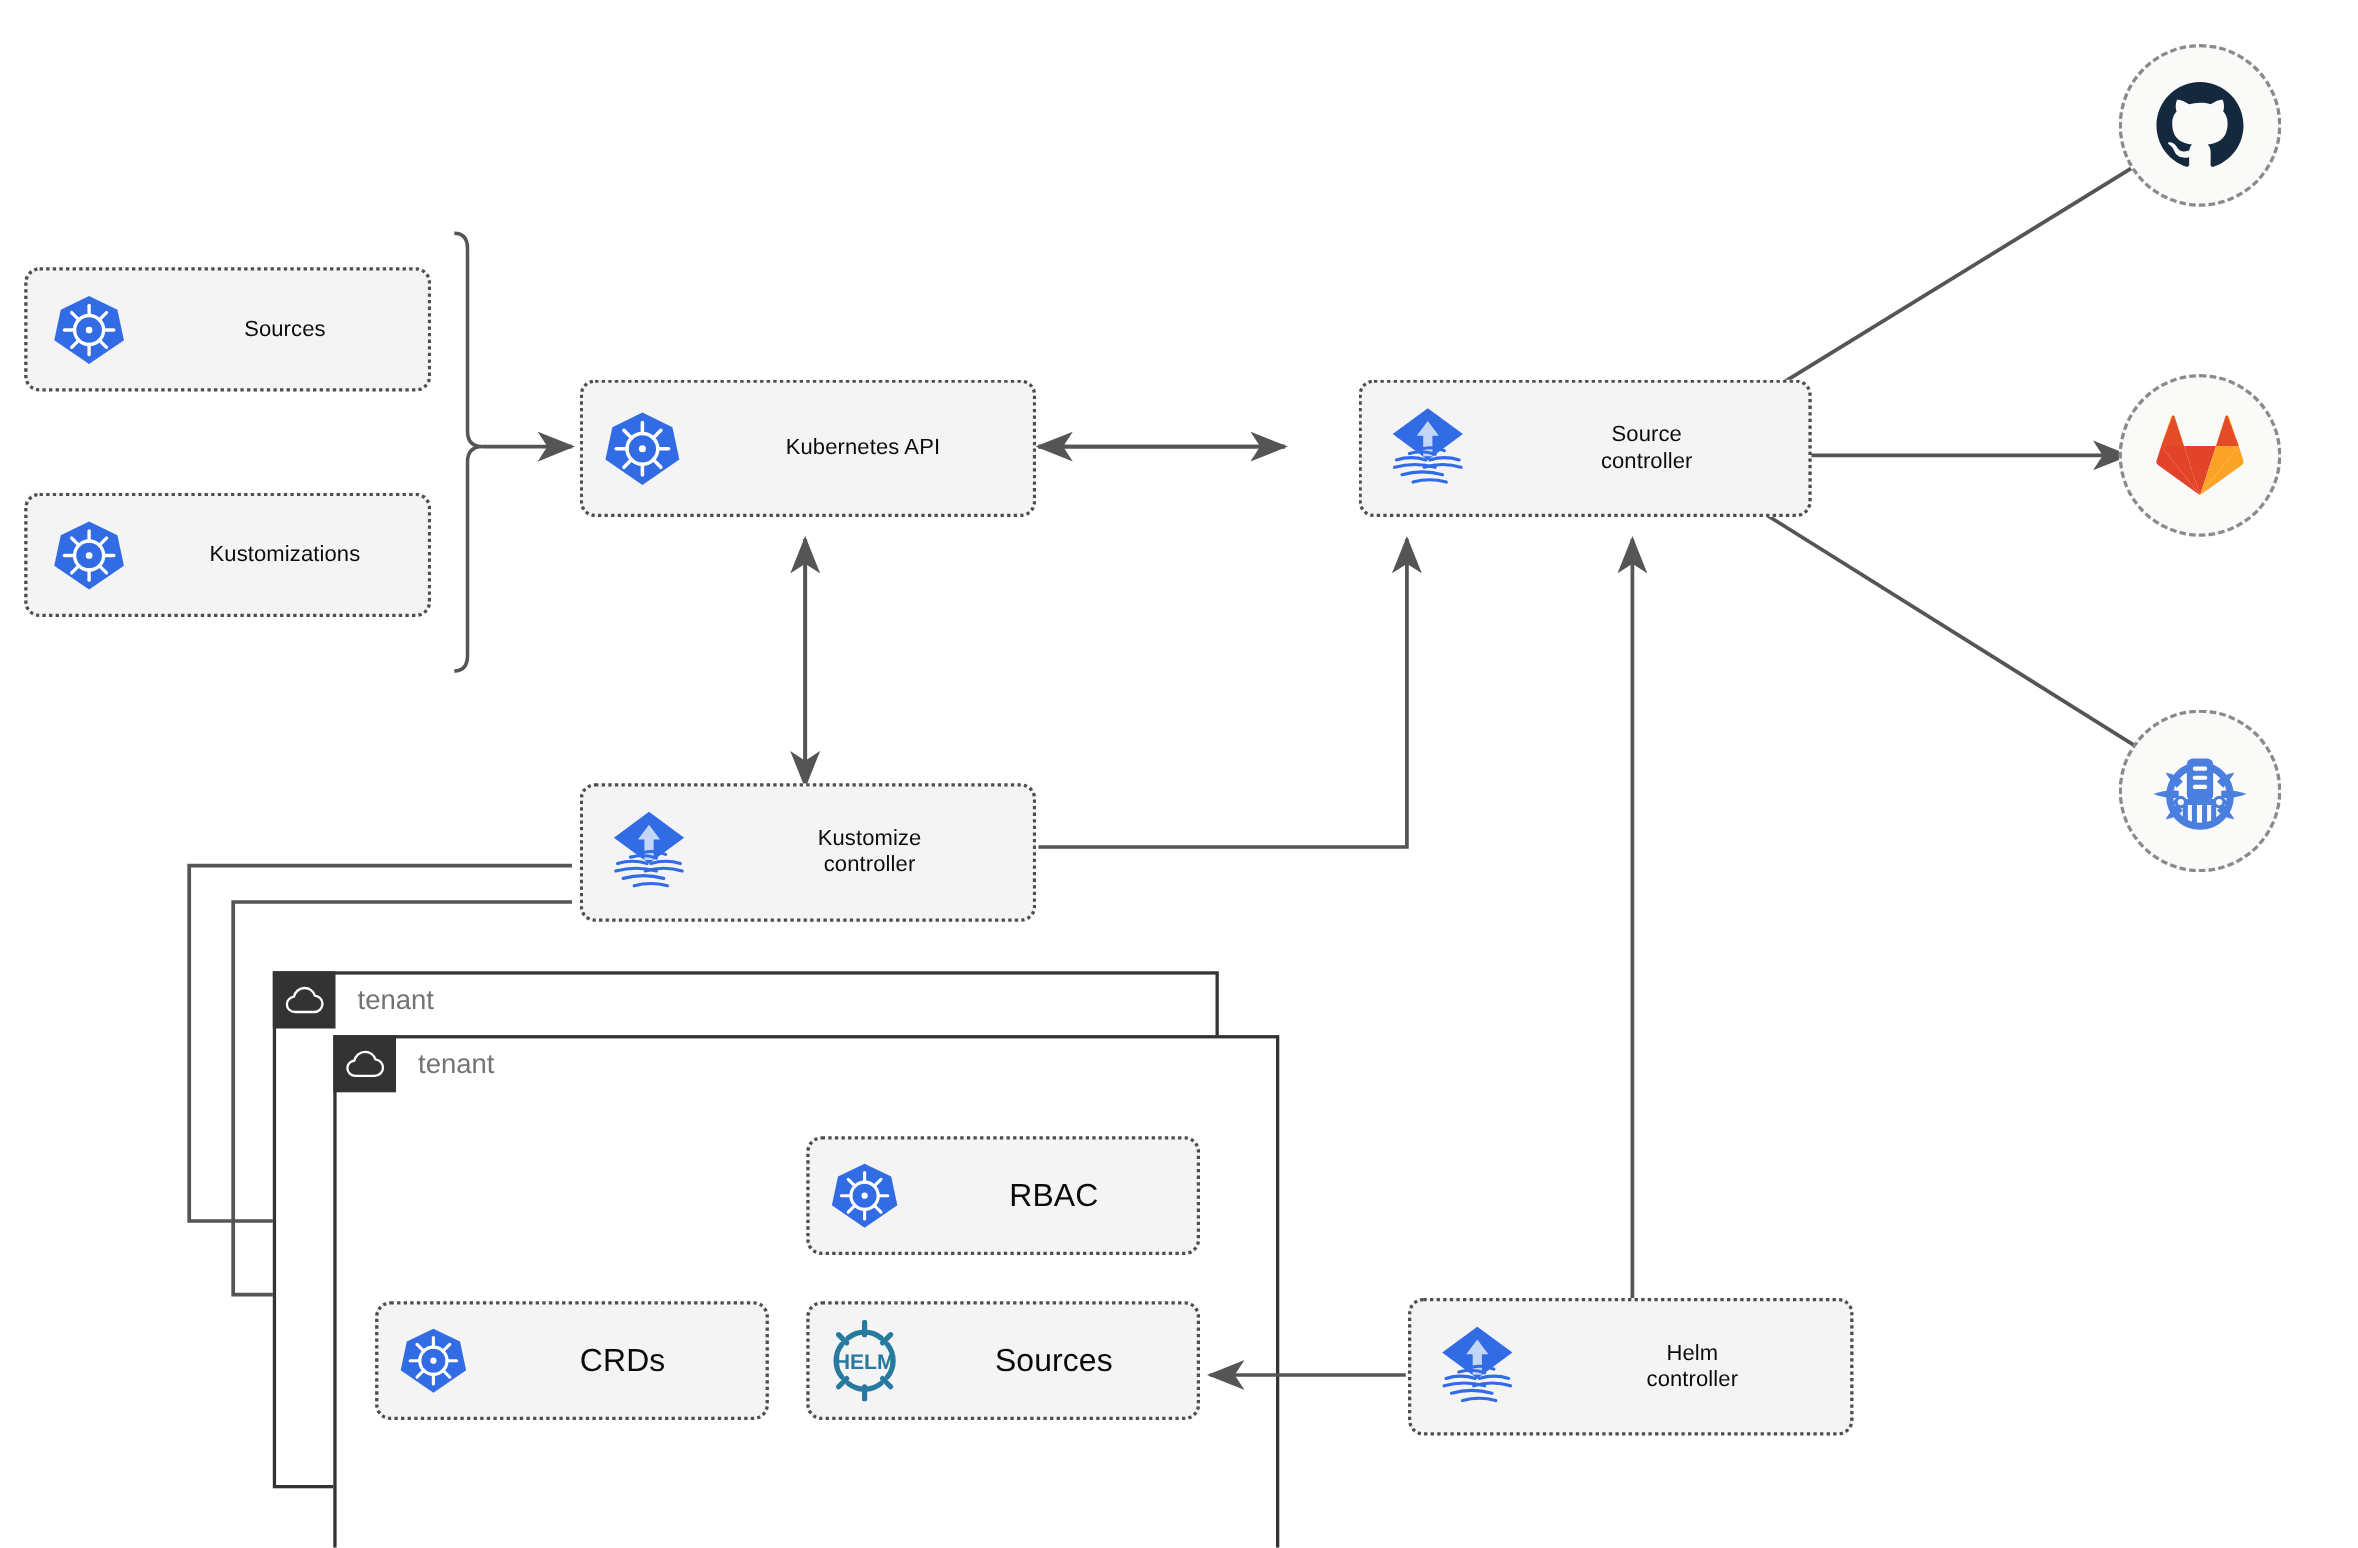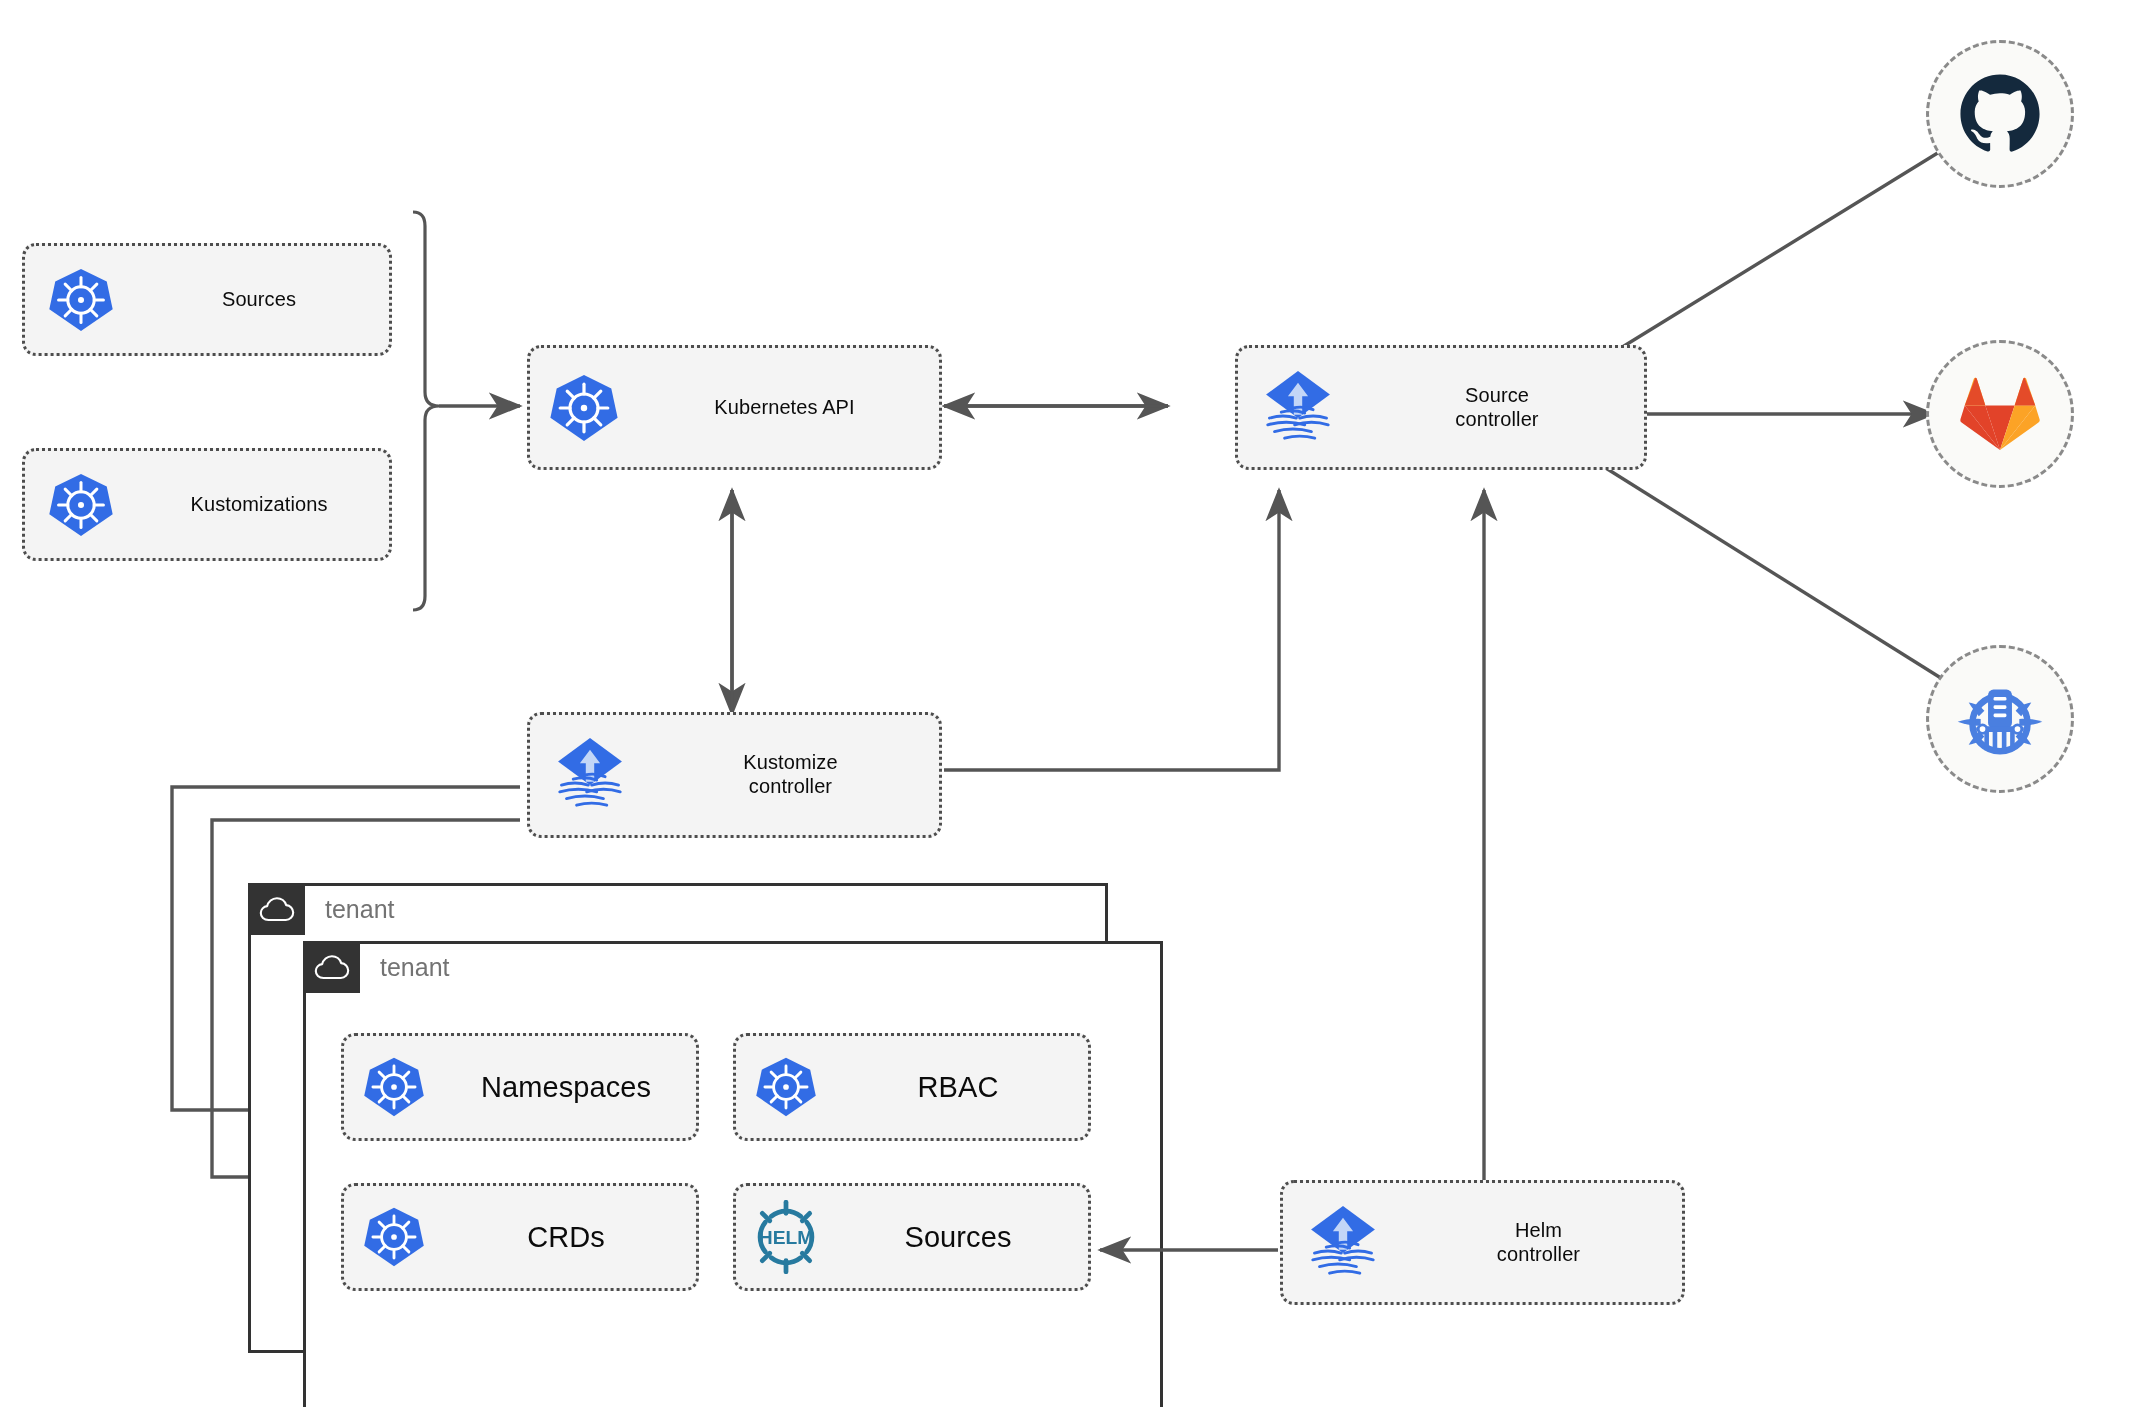--- a/index.html
+++ b/index.html
@@ -233,40 +233,20 @@
             <path d="M34,86 Q52,81 70,86"></path>
           <path d="M52,62 Q68,57 84,62"></path>
             <path d="M46,70 Q66,64 86,70"></path>
         </g>
       </svg>
     </div>
     <span class="lbl">Helm
 controller</span>
   </div>
 
-  <div class="node small" style="left:341px;top:1033px;width:358px;height:108px;z-index:6;">
-    <div class="ico" style="width:100px;">
-      <svg width="62" height="62" viewBox="0 0 100 100" aria-hidden="true">
-        <polygon points="50,3 89,22 98,64 50,97 2,64 11,22" fill="#326ce5"></polygon>
-        <g fill="none" stroke="#ffffff" stroke-width="4.6" stroke-linecap="round">
-          <circle cx="50" cy="50" r="20"></circle>
-          <line x1="50" y1="16" x2="50" y2="30"></line>
-            <line x1="50" y1="70" x2="50" y2="84"></line>
-          <line x1="16" y1="50" x2="30" y2="50"></line>
-            <line x1="70" y1="50" x2="84" y2="50"></line>
-          <line x1="26" y1="26" x2="36" y2="36"></line>
-            <line x1="64" y1="64" x2="74" y2="74"></line>
-          <line x1="74" y1="26" x2="64" y2="36"></line>
-            <line x1="36" y1="64" x2="26" y2="74"></line>
-        </g>
-        <circle cx="50" cy="50" r="4.6" fill="#ffffff"></circle>
-      </svg>
-    </div>
-    <span class="lbl">Namespaces</span>
-  </div>
 
   <div class="node small" style="left:733px;top:1033px;width:358px;height:108px;z-index:6;">
     <div class="ico" style="width:100px;">
       <svg width="62" height="62" viewBox="0 0 100 100" aria-hidden="true">
         <polygon points="50,3 89,22 98,64 50,97 2,64 11,22" fill="#326ce5"></polygon>
         <g fill="none" stroke="#ffffff" stroke-width="4.6" stroke-linecap="round">
           <circle cx="50" cy="50" r="20"></circle>
           <line x1="50" y1="16" x2="50" y2="30"></line>
             <line x1="50" y1="70" x2="50" y2="84"></line>
           <line x1="16" y1="50" x2="30" y2="50"></line>

